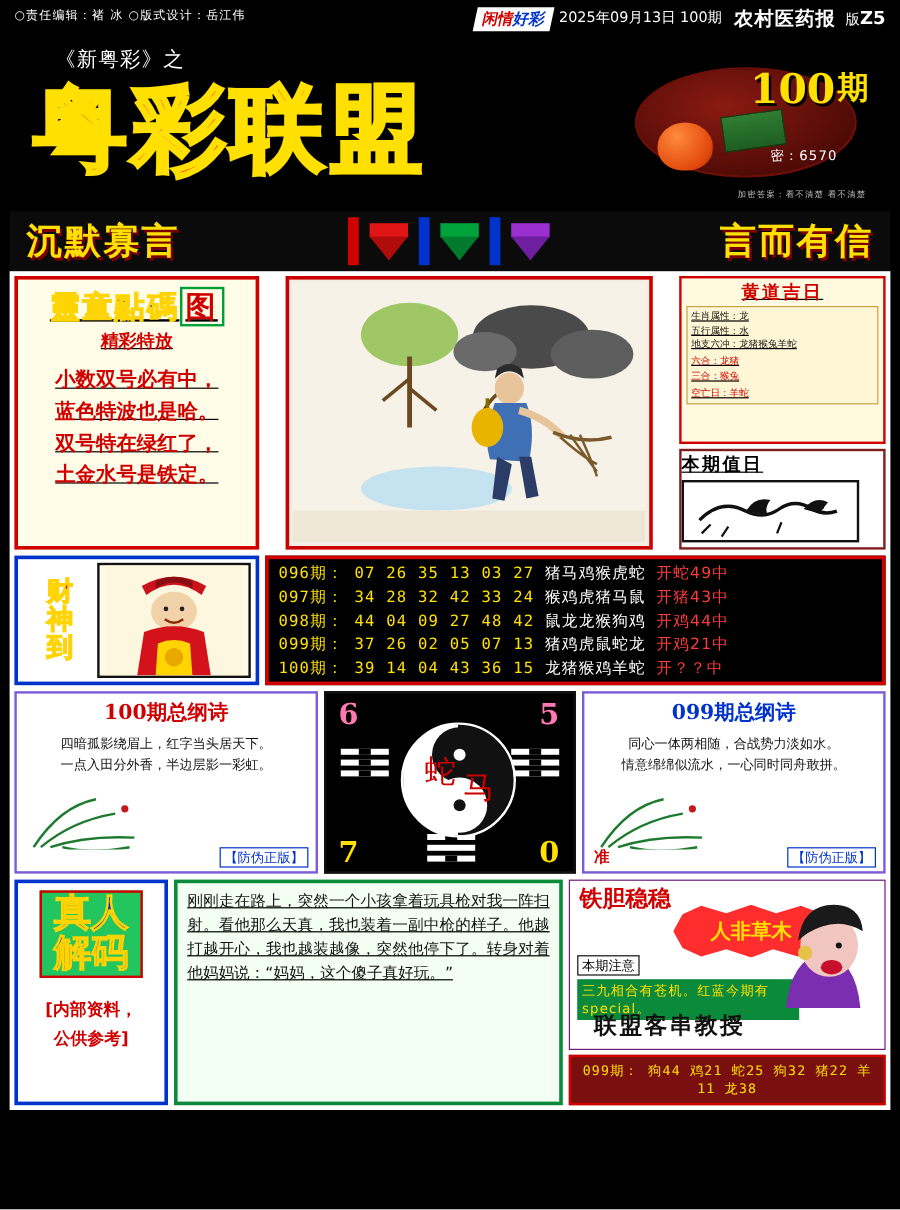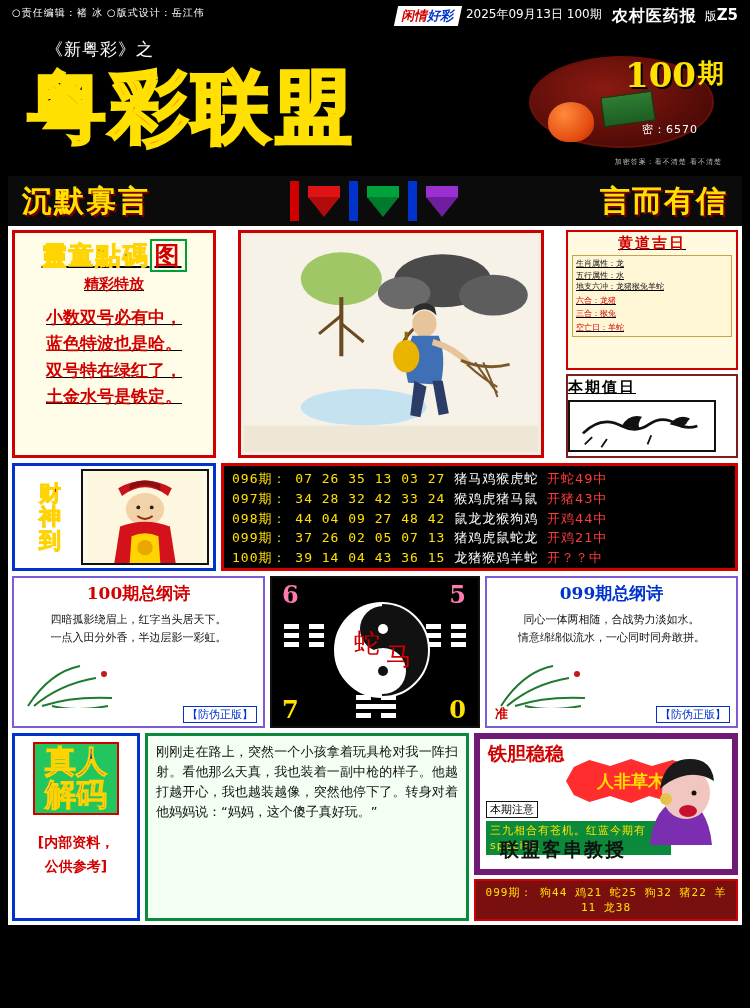--- a/index.html
+++ b/index.html
@@ -268,26 +268,26 @@
   .zhenren {
     flex: 0 0 128px; border:3px solid #0033cc; background:#fff;
     display:flex; flex-direction:column; align-items:center; padding-top:6px;
   }
   .zr-box {
     border:2px solid #d10000; padding:1px 10px; background:#22c55e;
   }
   .zr-box div { font-size:31px; font-weight:bold; font-family:"DejaVu Serif", serif; color:#0033cc; -webkit-text-stroke:1px #ffd400; line-height:1.08; text-align:center;}
   .zr-note { margin-top:16px; font-size:14px; color:#d10000; font-weight:bold; text-align:center; line-height:1.7;}
   .story {
-    flex: 1 1 auto; border:3px solid #0a8a3a; background:#f3fff3; padding:6px 8px;
+    flex: 1 1 auto; border:3px solid #0a8a3a; background:#f3fff3; padding:6px 8px;text-decoration:underline;
   }
   .story p { font-size:13px; color:#111; line-height:1.55; text-align:justify; }
   .right4 { flex: 0 0 264px; display:flex; flex-direction:column; gap:4px; }
   .tiedan {
-    border:6px solid #701a75; background:#fff; flex:1 1 auto; position:relative; overflow:hidden;
+    border:1px solid #701a75; background:#fff; flex:1 1 auto; position:relative; overflow:hidden;
   }
   .td-title { color:#d10000; font-size:19px; font-weight:bold; font-family:"DejaVu Serif", serif; padding:2px 0 0 8px;}
   .burst {
     position:absolute; left:86px; top:20px; width:130px; height:44px;
     background:#ff2d2d; color:#ffe000; font-weight:bold; font-size:17px;
     display:flex; align-items:center; justify-content:center;
     clip-path: polygon(6% 18%,18% 2%,34% 16%,50% 0%,66% 16%,82% 2%,96% 18%,100% 50%,94% 82%,80% 98%,64% 84%,50% 100%,34% 84%,18% 98%,6% 82%,0% 50%);
     font-family:"DejaVu Serif", serif;
   }
   .td-note { position:absolute; left:6px; top:62px; border:1px solid #111; background:#fff; font-size:11px; padding:0 3px;}

